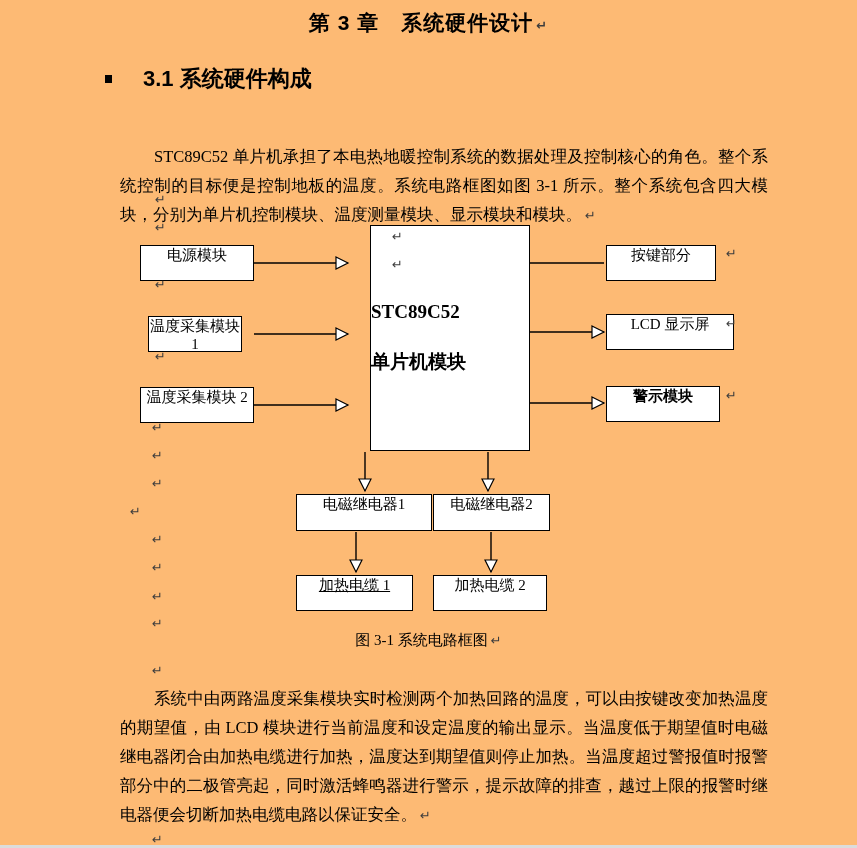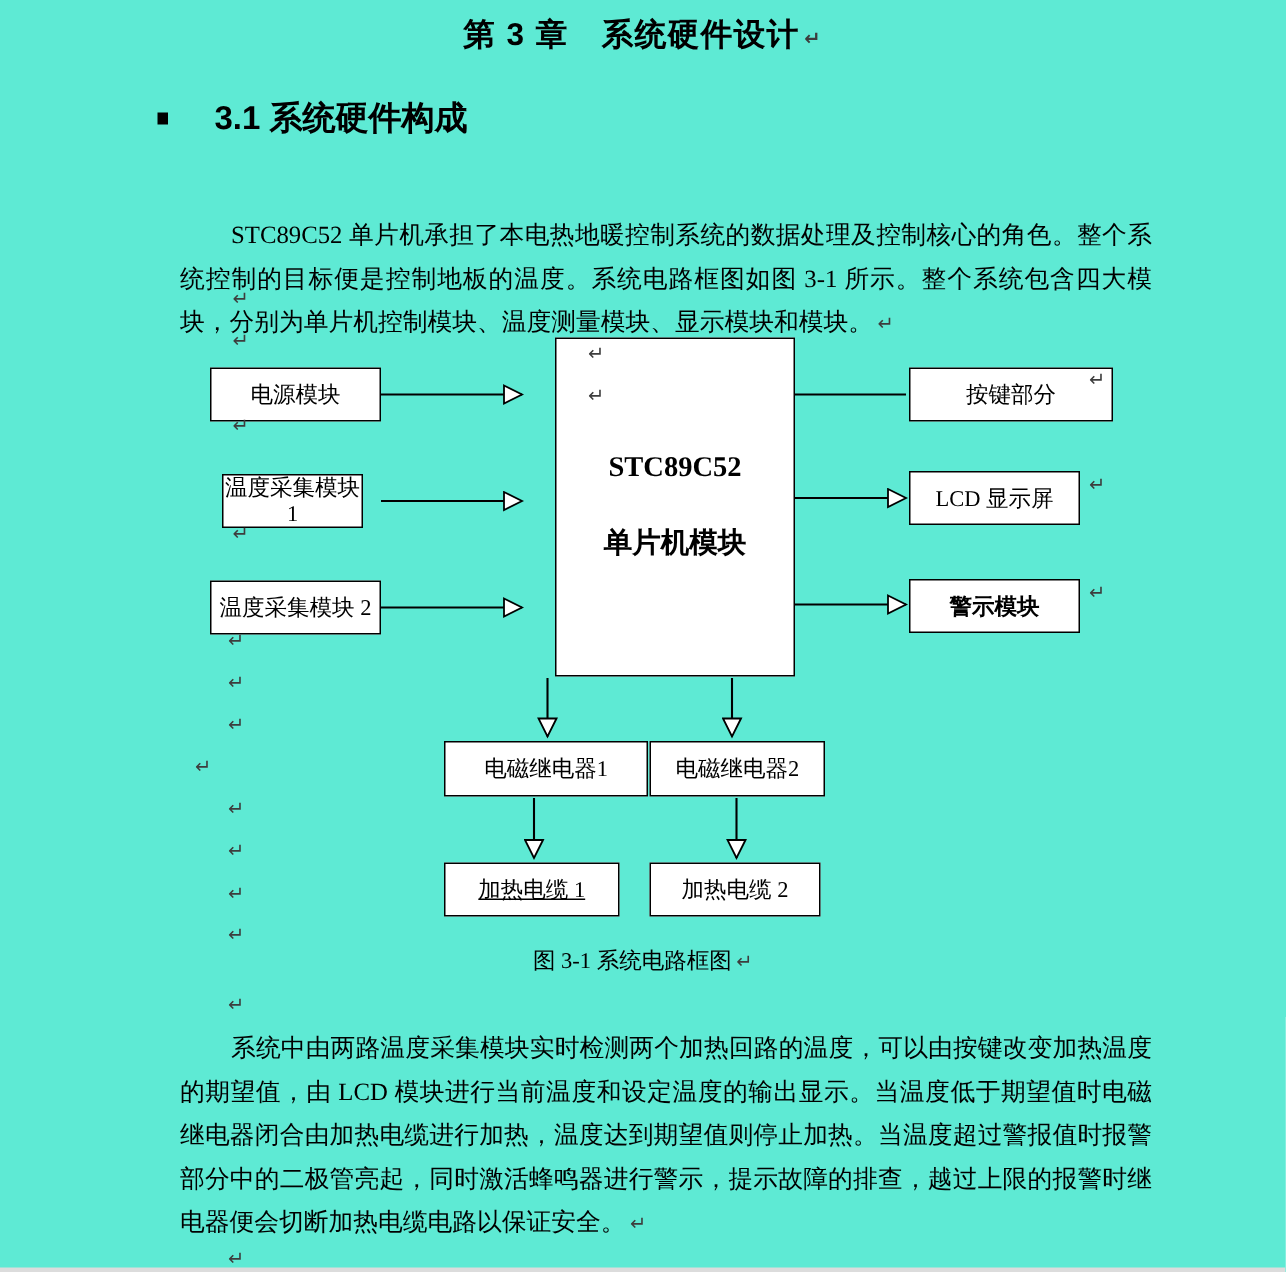--- a/index.html
+++ b/index.html
@@ -2,21 +2,21 @@
 <html><head>
 <meta charset="utf-8">
 <style>
   * { box-sizing: border-box; }
   html, body { margin: 0; padding: 0; }
   body {
     width: 857px; height: 848px; background: #ffffff;
     font-family: "Liberation Serif", "DejaVu Serif", serif;
     color: #000;
   }
-  .page { position: relative; width: 857px; height: 848px; overflow: hidden; background: #5eead4; }
+  .page { position: relative; width: 857px; height: 848px; overflow: hidden; background: #fdba74; }
 
   .chapter-title {
     position: absolute; top: 9px; left: 0; width: 100%;
     text-align: center; font-family: "Liberation Sans", "DejaVu Sans", sans-serif;
     font-weight: 700; font-size: 21px; letter-spacing: 1px;
   }
   .section-heading {
     position: absolute; top: 64px; left: 105px;
     display: flex; align-items: center;
     font-family: Liberation Sans, sans-serif;
@@ -40,32 +40,32 @@
     font-family: "DejaVu Sans", sans-serif;
     font-size: 13px; color: #3d3d3d; line-height: 1;
   }
   .mark { position: absolute; }
   .mark-inline { margin-left: 3px; }
 
   .arrows { position: absolute; left: 0; top: 0; pointer-events: none; }
 
   .dbox {
     position: absolute; border: 1px solid #000; background: #fff;
-    display: flex; align-items: center; justify-content: center;
+    display: flex; align-items: flex-start; justify-content: center;
     font-size: 15px; text-align: center;
   }
   .mcu {
     left: 370px; top: 225px; width: 160px; height: 226px;
     flex-direction: column; gap: 26px; font-size: 19px; font-weight: bold;
   }
   .b-power  { left: 140px; top: 245px; width: 114px; height: 36px; }
   .b-temp1  { left: 148px; top: 316px; width: 94px; height: 36px; }
   .b-temp2  { left: 140px; top: 387px; width: 114px; height: 36px; }
-  .b-key    { left: 606px; top: 245px; width: 136px; height: 36px; }
-  .b-lcd    { left: 606px; top: 314px; width: 114px; height: 36px; }
+  .b-key    { left: 606px; top: 245px; width: 110px; height: 36px; }
+  .b-lcd    { left: 606px; top: 314px; width: 128px; height: 36px; }
   .b-alarm  { left: 606px; top: 386px; width: 114px; height: 36px; font-weight: bold; }
   .b-relay1 { left: 296px; top: 494px; width: 136px; height: 37px; }
   .b-relay2 { left: 433px; top: 494px; width: 117px; height: 37px; }
   .b-cable1 { left: 296px; top: 575px; width: 117px; height: 36px; text-decoration: underline; }
   .b-cable2 { left: 433px; top: 575px; width: 114px; height: 36px; }
 
   .page-edge { position: absolute; left: 0; top: 845px; width: 857px; height: 3px; background: #dcdcdc; }
 </style>
 </head>
 <body>

